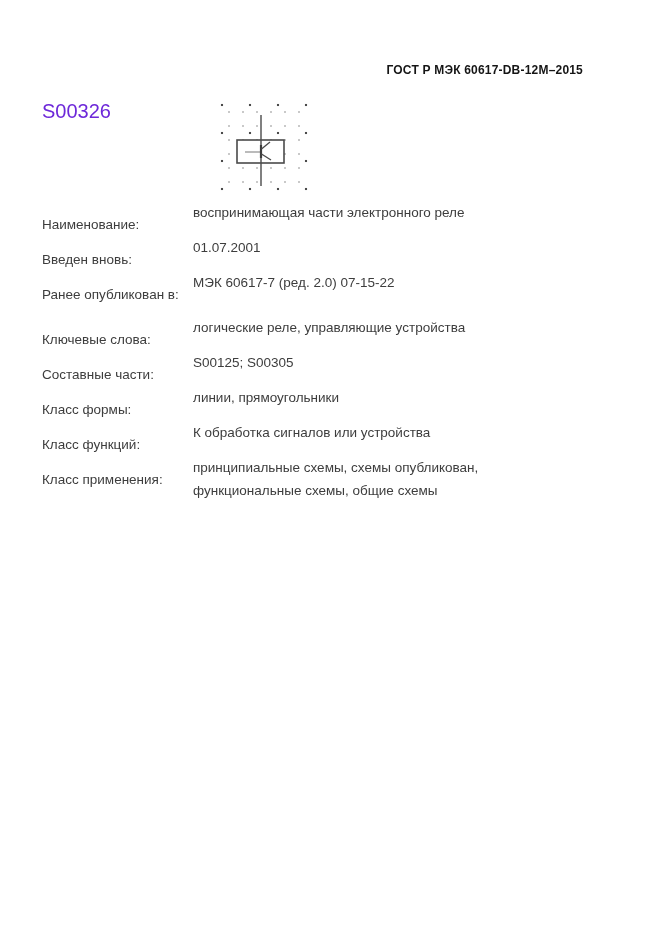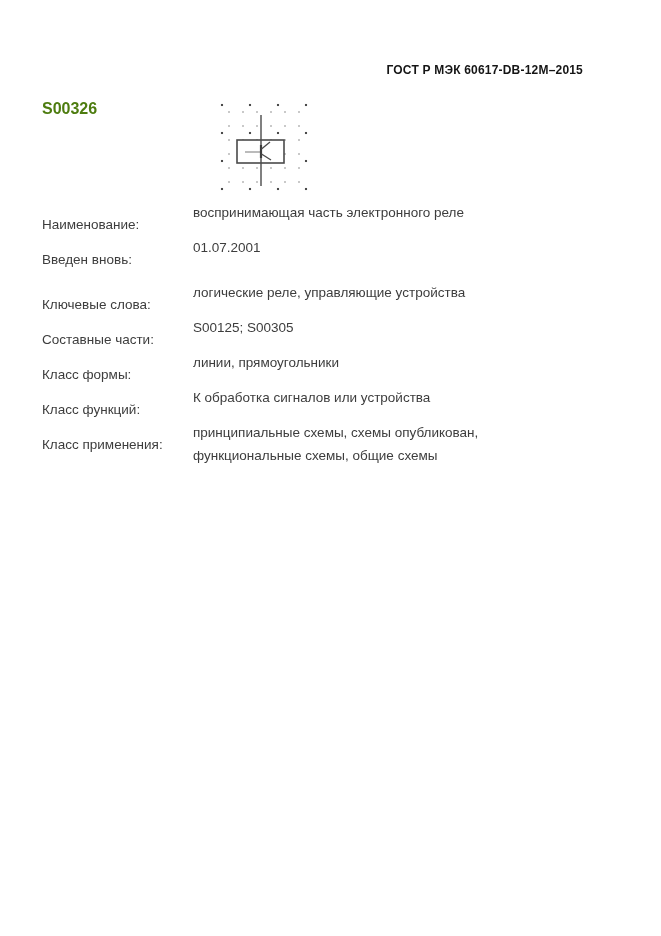--- a/index.html
+++ b/index.html
@@ -22,23 +22,23 @@
     font-size: 12px;
     font-weight: bold;
     color: #151515;
     letter-spacing: 0.2px;
     white-space: nowrap;
   }
   .symbol-id {
     position: absolute;
     top: 100px;
     left: 42px;
-    font-size: 16px;
-    font-weight: bold;
-    color: #4d7c0f;
+    font-size: 20px;
+    font-weight: normal;
+    color: #6d28d9;
   }
   
   .figure {
     position: absolute;
     left: 218px;
     top: 99px;
     width: 94px;
     height: 94px;
     
     background-image:
@@ -105,31 +105,35 @@
       <line x1="43" y1="46" x2="43" y2="59" stroke="#3c3c3c" stroke-width="2.2"></line>
       <line x1="43.5" y1="50" x2="52" y2="43" stroke="#4a4a4a" stroke-width="1.3"></line>
       <line x1="43.5" y1="55" x2="53" y2="61" stroke="#4a4a4a" stroke-width="1.3"></line>
     </svg>
   </div>
 
   <div class="fields">
 
     <div class="row">
       <span class="label">Наименование:</span>
-      <span class="value">воспринимающая часть электронного реле</span>
+      <span class="value">воспринимающая части электронного реле</span>
     </div>
 
     <div class="row">
     </div>
 
     <div class="row">
       <span class="label">Введен вновь:</span>
       <span class="value">01.07.2001</span>
     </div>
 
+    <div class="row">
+      <span class="label">Ранее опубликован в:</span>
+      <span class="value">МЭК 60617-7 (ред. 2.0) 07-15-22</span>
+    </div>
 
     <div class="row group-gap">
       <span class="label">Ключевые слова:</span>
       <span class="value">логические реле, управляющие устройства</span>
     </div>
 
     <div class="row">
       <span class="label">Составные части:</span>
       <span class="value">S00125; S00305</span>
     </div>

